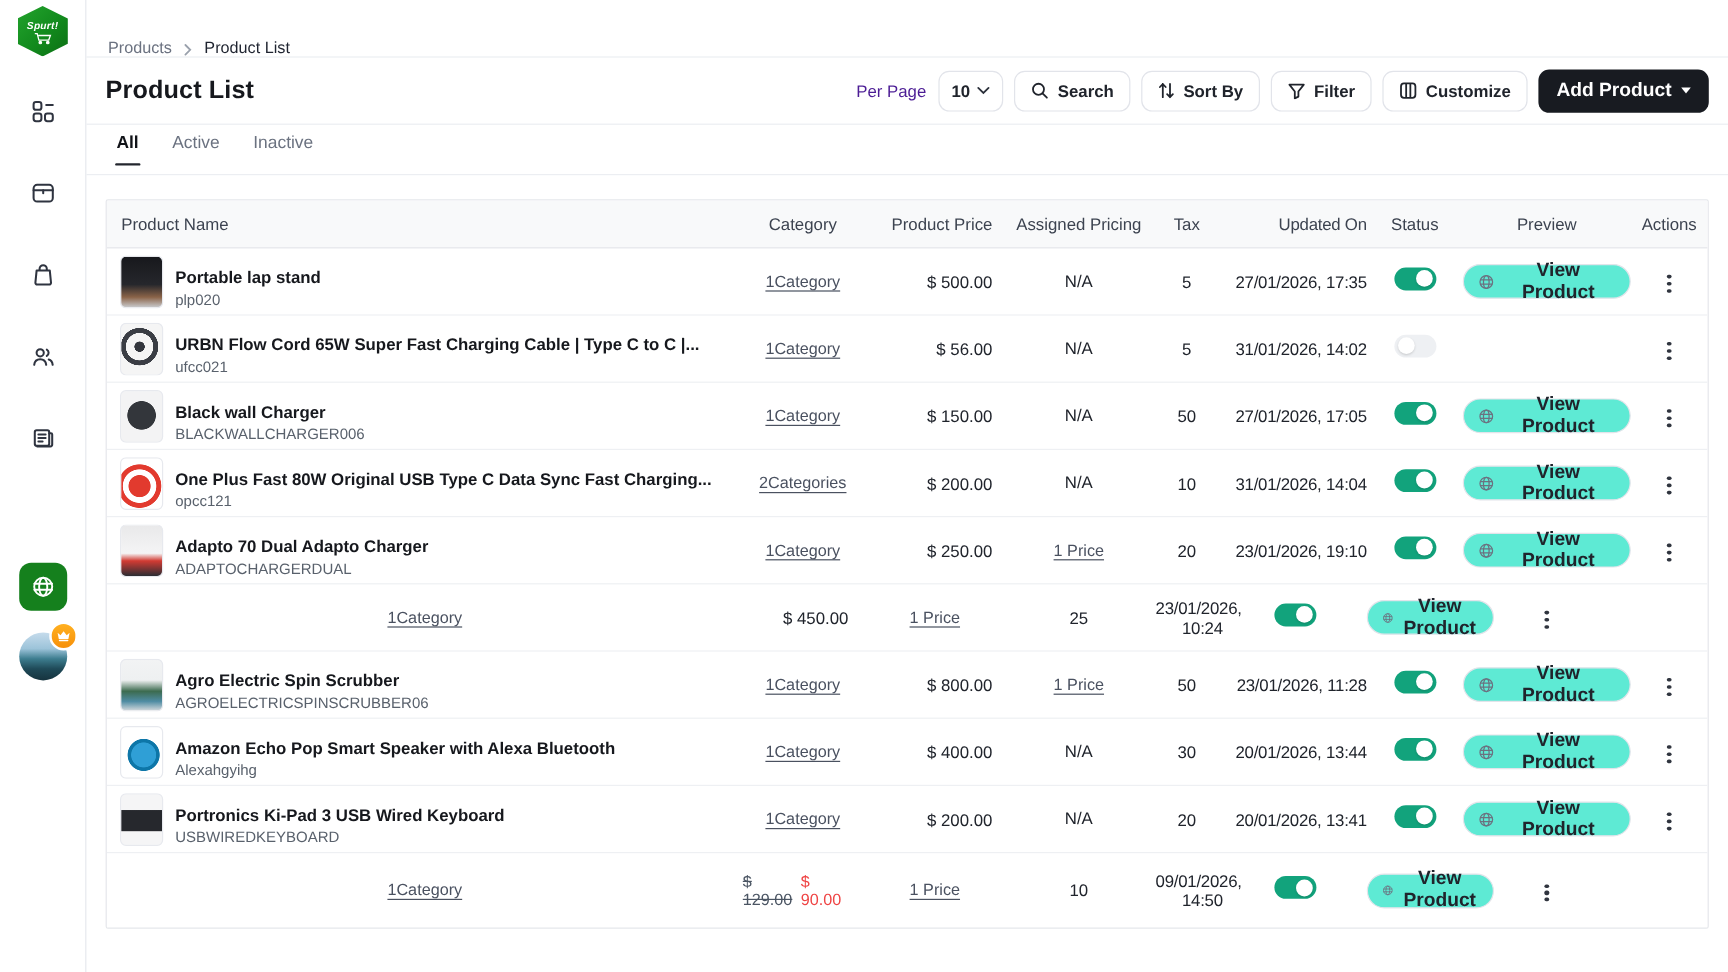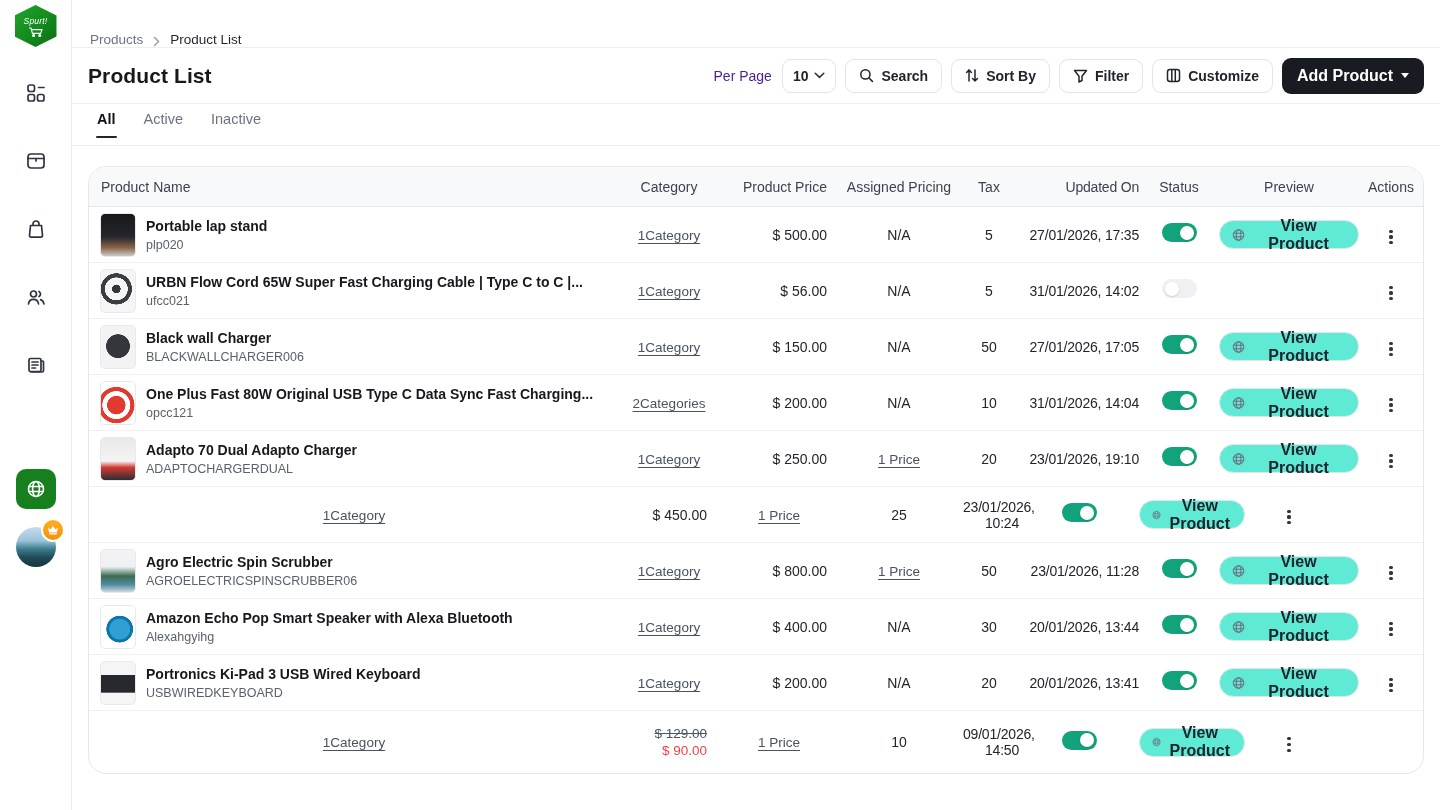--- a/index.html
+++ b/index.html
@@ -2,21 +2,21 @@
 <html><head>
 <meta charset="utf-8">
 <style>
   * { margin:0; padding:0; box-sizing:border-box; }
   html,body { width:1440px; height:810px; background:#fff; font-family:"Liberation Sans", sans-serif; color:#191c22; overflow:hidden; }
   .app { display:flex; width:1440px; height:810px; }
 
   
   .sidebar { width:72px; min-width:72px; height:810px; border-right:1px solid #e7e9ee; display:flex; flex-direction:column; align-items:center; background:#fff; }
   .logo { width:42px; height:42px; margin-top:5px; clip-path:polygon(50% 0,100% 25%,100% 75%,50% 100%,0 75%,0 25%); background:linear-gradient(135deg,#23a32d 0%,#128a1d 55%,#0c6e14 100%); display:flex; flex-direction:column; align-items:center; justify-content:center; }
-  .logo span { color:#fff; font-size:8.5px; font-weight:400; font-style:italic; letter-spacing:.2px; }
+  .logo span { color:#fff; font-size:8.5px; font-weight:700; font-style:italic; letter-spacing:.2px; }
   .logo svg { margin-top:1px; }
   .nav { display:flex; flex-direction:column; align-items:center; margin-top:26px; gap:28px; }
   .nav-btn { width:40px; height:40px; border:none; background:transparent; border-radius:10px; display:flex; align-items:center; justify-content:center; cursor:pointer; color:#2f3440; }
   .nav-btn svg { stroke:#2f3440; }
   .nav-btn.active { background:#15801d; }
   .nav-btn.active svg { stroke:#fff; }
   .nav-gap { height:28px; }
   .avatar-wrap { position:relative; margin-top:18px; width:40px; height:40px; }
   .avatar { width:40px; height:40px; border-radius:50%; background:
       linear-gradient(180deg,#c6dcec 0%,#9cc3d9 34%,#3d7d8f 55%,#1f4a58 76%,#16333e 100%); }
@@ -38,42 +38,42 @@
   .select-btn { padding:0 10px; gap:6px; }
   .add-btn { height:36px; display:flex; align-items:center; gap:8px; border:none; border-radius:9px; background:#181b21; color:#fff; font-family:inherit; font-size:16px; font-weight:700; padding:0 15px; cursor:pointer; }
   .caret-down { width:0; height:0; border-left:4px solid transparent; border-right:4px solid transparent; border-top:5px solid #fff; }
 
   .tabsbar { height:42px; border-bottom:1px solid #eceef2; display:flex; align-items:center; gap:26px; padding:0 24px 0 24px; }
   .tab { border:none; background:none; font-family:inherit; font-size:14.5px; color:#6b7280; padding:0 1px 11px; cursor:pointer; position:relative; }
   .tab.active { color:#111318; font-weight:700; }
   .tab.active::after { content:""; position:absolute; left:0; right:0; bottom:0; height:2.5px; background:#23262e; border-radius:2px; }
 
   
-  .card { margin:20px 16px 0; border:1px solid #e5e7eb; border-radius:18px; overflow:hidden; background:#fff; }
+  .card { margin:20px 16px 0; border:1px solid #e5e7eb; border-radius:2px; overflow:hidden; background:#fff; }
   .trow { display:grid; grid-template-columns:1fr 100px 120px 120px 60px 120px 80px 140px 64px; align-items:center; }
   .thead { background:#f8f9fa; height:40px; border-bottom:1px solid #e5e7eb; }
   .th { font-size:14px; font-weight:500; color:#3c4350; }
   .tbody-row { height:56px; border-bottom:1px solid #eef0f3; }
   .tbody-row:last-child { border-bottom:none; height:62px; }
   .cell { min-width:0; }
   .c-left { padding-left:12px; text-align:left; }
   .c-center { text-align:center; }
   .c-right { text-align:right; padding-right:12px; }
   .c-date { padding-left:4px; text-align:right; letter-spacing:-.2px; }
 
-  .name-cell { display:flex; align-items:center; gap:10px; padding-left:11px; overflow:hidden; }
+  .name-cell { display:flex; align-items:flex-end; gap:10px; padding-left:11px; overflow:hidden; }
   .thumb { width:36px; height:44px; border-radius:5px; border:1px solid #e7e9ee; flex:none; }
   .nm { min-width:0; }
   .pname { font-size:14px; font-weight:700; color:#16181d; white-space:nowrap; overflow:hidden; text-overflow:ellipsis; line-height:1.35; }
   .sku { font-size:12.5px; color:#59616c; margin-top:2px; white-space:nowrap; overflow:hidden; }
 
   .link { font-size:13.5px; color:#4a5160; text-decoration:underline; text-underline-offset:2.5px; cursor:pointer; }
   .plain { font-size:14px; color:#20242c; }
   .price { font-size:14px; color:#20242c; }
-  .price-stack { display:flex; flex-direction:column; align-items:flex-end; gap:2px; padding-right:12px; }
+  .price-stack { display:flex; flex-direction:row; align-items:flex-end; gap:2px; padding-right:12px; }
   .price-old { font-size:13.5px; color:#4b5563; text-decoration:line-through; }
   .price-new { font-size:13.5px; color:#ef4444; }
   .tax { font-size:14px; color:#20242c; }
   .date { font-size:14px; color:#20242c; }
 
   .toggle { width:35px; height:19px; border-radius:10px; border:none; background:#12a37c; position:relative; cursor:pointer; display:inline-block; }
   .toggle .knob { position:absolute; top:2.5px; width:14px; height:14px; border-radius:50%; background:#fff; right:3px; box-shadow:0 1px 2px rgba(0,0,0,.15); }
   .toggle.off { background:#eef0f3; }
   .toggle.off .knob { left:3px; right:auto; }
 

